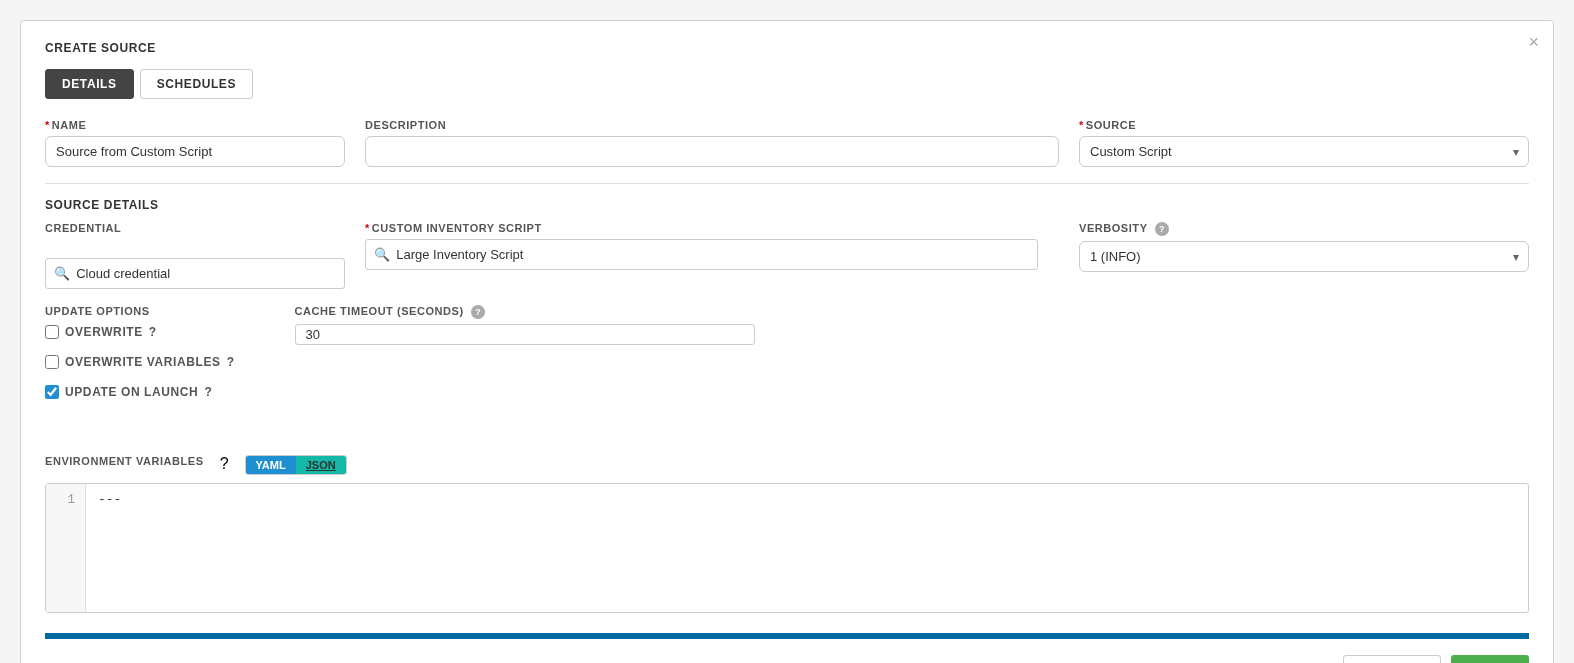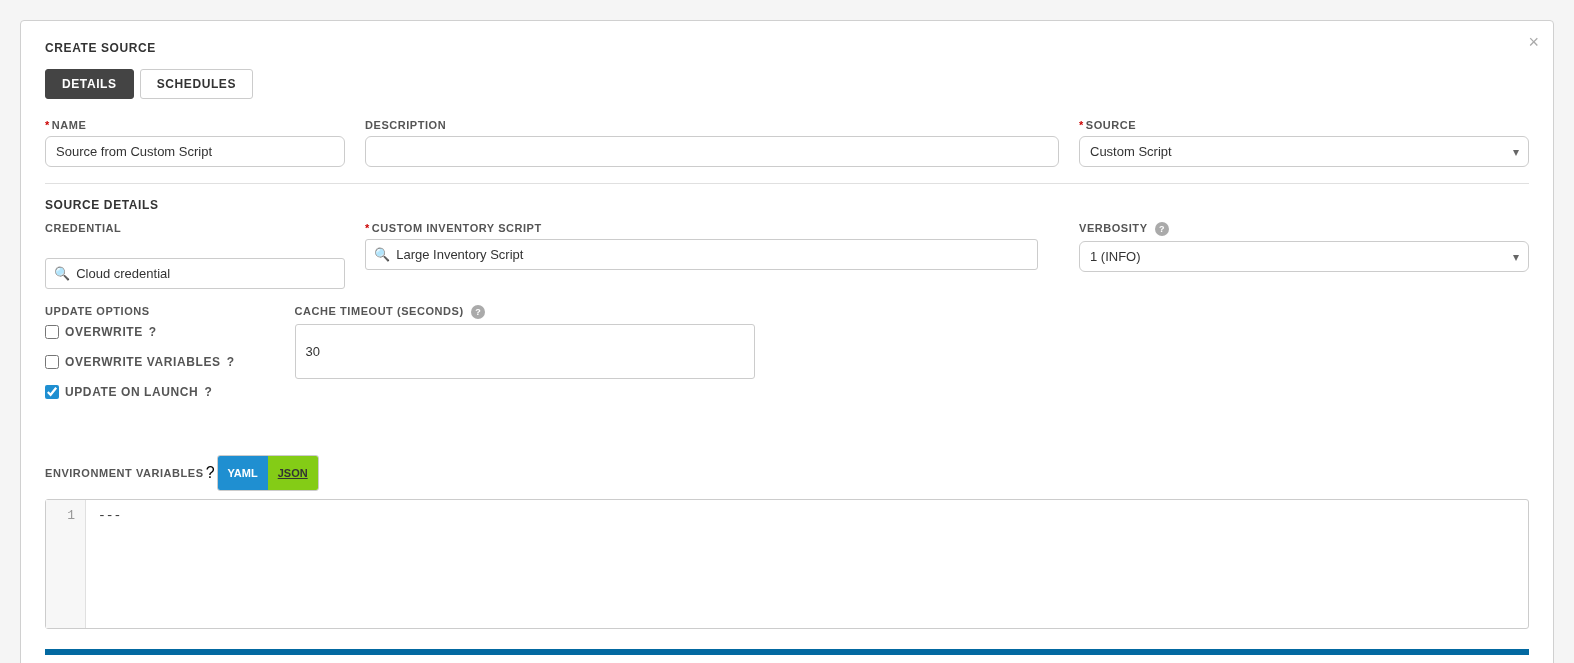--- a/index.html
+++ b/index.html
@@ -189,63 +189,62 @@
       height: 14px;
       cursor: pointer;
       accent-color: #1F8FD1;
     }
     .cache-timeout-group {
       flex: 0 0 460px;
     }
     .cache-timeout-group input[type="number"] {
       border: 1px solid #ccc;
       border-radius: 3px;
-      padding: 19px 10px;
+      padding: 2px 10px;
       font-size: 13px;
       color: #333;
       width: 100%;
       outline: none;
     }
     .env-vars-section {
       margin-bottom: 20px;
     }
     .env-vars-header {
       display: flex;
-      align-items: center;
-      gap: 2px;
+      gap: 16px;
       margin-bottom: 8px;
       margin-top: 40px;
     }
     .env-label {
       font-size: 11px;
       font-weight: 700;
       text-transform: uppercase;
       letter-spacing: 0.05em;
       color: #555;
     }
     .format-toggle {
       display: flex;
       border-radius: 3px;
       overflow: hidden;
       border: 1px solid #ccc;
     }
     .format-btn {
-      padding: 11px 10px;
+      padding: 3px 10px;
       font-size: 11px;
       font-weight: 600;
       cursor: pointer;
       border: none;
       text-transform: uppercase;
     }
     .format-btn.active {
       background: #1F8FD1;
       color: #fff;
     }
     .format-btn.inactive {
-      background: #84cc16;
+      background: #14b8a6;
       color: #333;
       text-decoration: underline;
     }
     .code-editor {
       border: 1px solid #ccc;
       border-radius: 3px;
       display: flex;
       min-height: 130px;
       font-family: "Courier New", monospace;
       font-size: 13px;

